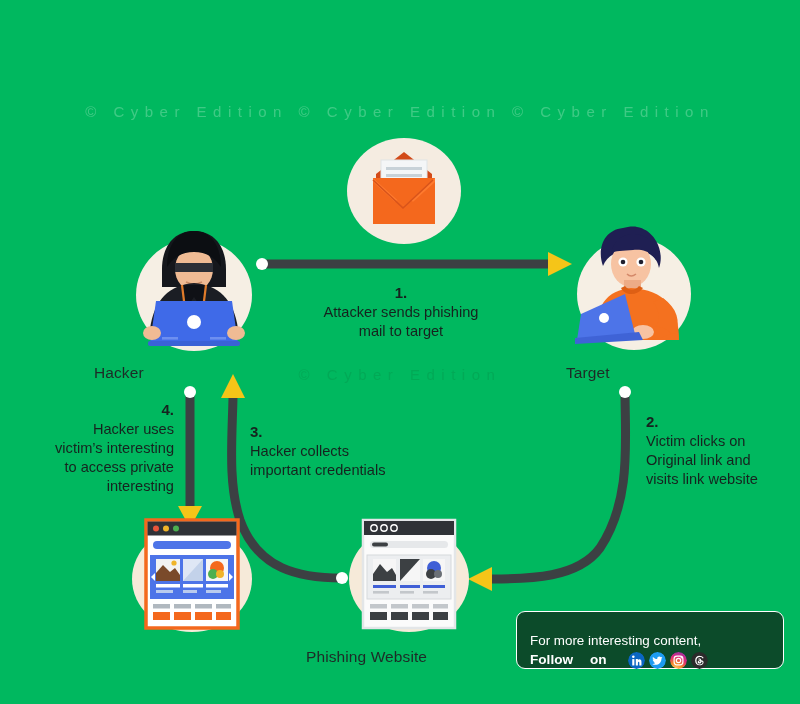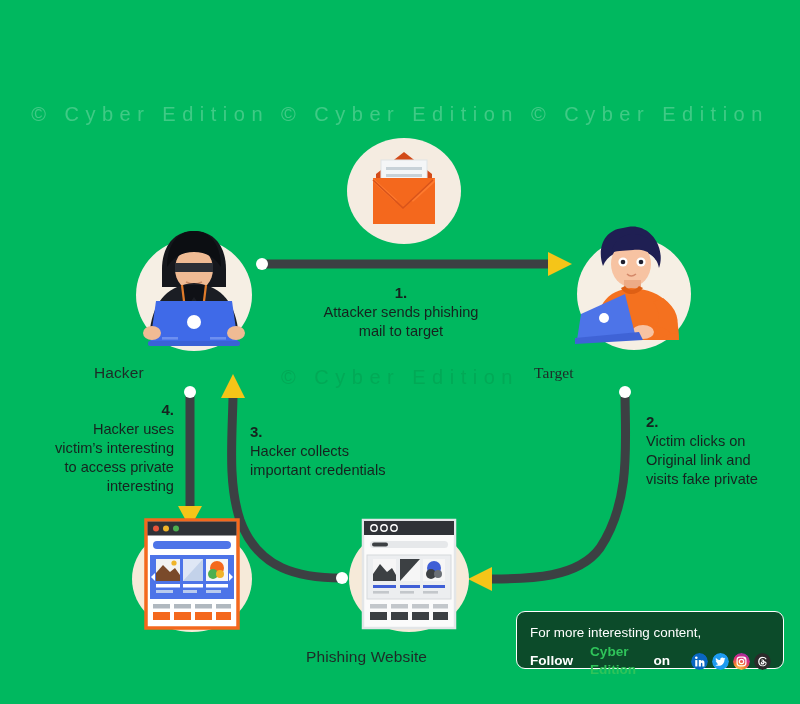--- a/index.html
+++ b/index.html
@@ -43,21 +43,21 @@
     border-radius: 11px;
     display: flex; align-items: center; justify-content: center;
   }
   #brand-logo svg { display: block; }
 
   
   .watermark-row {
     position: absolute;
     width: 800px;
     text-align: center;
-    font-size: 20px;
+    font-size: 15px;
     letter-spacing: 6.5px;
     color: rgba(210, 245, 222, 0.30);
     white-space: nowrap;
     pointer-events: none;
     user-select: none;
   }
   #watermark-top { top: 103px; left: 0; }
   #watermark-mid {
     top: 366px; left: 0;
     color: rgba(12, 92, 46, 0.16);
@@ -82,21 +82,21 @@
 
   
   #envelope-node { left: 347px; top: 138px; width: 114px; height: 106px; }
 
   
   #hacker-node { left: 124px; top: 225px; width: 140px; height: 135px; }
   #hacker-label { left: 94px; top: 364px; }
 
   
   #target-node { left: 563px; top: 222px; width: 142px; height: 140px; }
-  #target-label { left: 534px; top: 364px; font-family: Liberation Serif, serif; }
+  #target-label { left: 566px; top: 364px; }
 
   
   #orig-node { left: 129px; top: 518px; width: 126px; height: 116px; }
   #orig-label { left: 89px; top: 648px; }
 
   
   #phish-node { left: 346px; top: 518px; width: 126px; height: 116px; }
   #phish-label { left: 306px; top: 648px; }
 
   
@@ -125,21 +125,21 @@
   #step3-caption { left: 250px; top: 422px; width: 170px; text-align: left; }
   #step4-caption { left: 34px; top: 400px; width: 140px; text-align: right; }
 
   
   #footer-banner {
     position: absolute; left: 516px; top: 611px;
     width: 268px; height: 58px;
     background: #0c4b2a;
     border: 1.6px solid #ffffff;
     border-radius: 9px;
-    padding: 12px 12px 0 13px;
+    padding: 20px 12px 0 13px;
   }
   #footer-line1 {
     color: #ffffff; font-size: 13.4px; line-height: 17px; font-weight: 400;
   }
   #footer-line2 {
     display: flex; align-items: center; gap: 17px;
     color: #ffffff; font-size: 13.6px; line-height: 18px; font-weight: 700;
     margin-top: 2px;
   }
   #footer-brand { color: #2fc45a; font-weight: 700; }
@@ -338,42 +338,41 @@
   <div class="step-caption" id="step1-caption">
     <span class="step-num">1.</span>
     <span>Attacker sends phishing</span><br>
     <span>mail to target</span>
   </div>
 
   <div class="step-caption" id="step2-caption">
     <span class="step-num">2.</span>
     <span>Victim clicks on</span><br>
     <span>Original link and</span><br>
-    <span>visits fake private</span>
+    <span>visits link website</span>
   </div>
 
   <div class="step-caption" id="step3-caption">
     <span class="step-num">3.</span>
     <span>Hacker collects</span><br>
     <span>important credentials</span>
   </div>
 
   <div class="step-caption" id="step4-caption">
     <span class="step-num">4.</span>
     <span>Hacker uses</span><br>
     <span>victim’s interesting</span><br>
     <span>to access private</span><br>
     <span>interesting</span>
   </div>
 
   <div id="footer-banner">
     <div id="footer-line1">For more interesting content,</div>
     <div id="footer-line2">
       <span>Follow</span>
-      <span id="footer-brand">Cyber Edition</span>
       <span id="footer-on">on</span>
       <span class="social-icons">
         <svg class="social-icon" viewBox="0 0 24 24">
           <circle cx="12" cy="12" r="12" fill="#0a66c2"></circle>
           <rect x="6" y="10" width="3" height="9" fill="#ffffff"></rect>
           <circle cx="7.5" cy="6.8" r="1.8" fill="#ffffff"></circle>
           <path d="M11 10 h3 v1.3 c0.7-1.1 3.4-1.5 4.6 0.4 0.4 0.7 0.4 1.8 0.4 2.6 V19 h-3 v-4 c0-1.6-1.8-1.7-2 0 V19 h-3 Z" fill="#ffffff"></path>
         </svg>
         <svg class="social-icon" viewBox="0 0 24 24">
           <circle cx="12" cy="12" r="12" fill="#1d9bf0"></circle>

